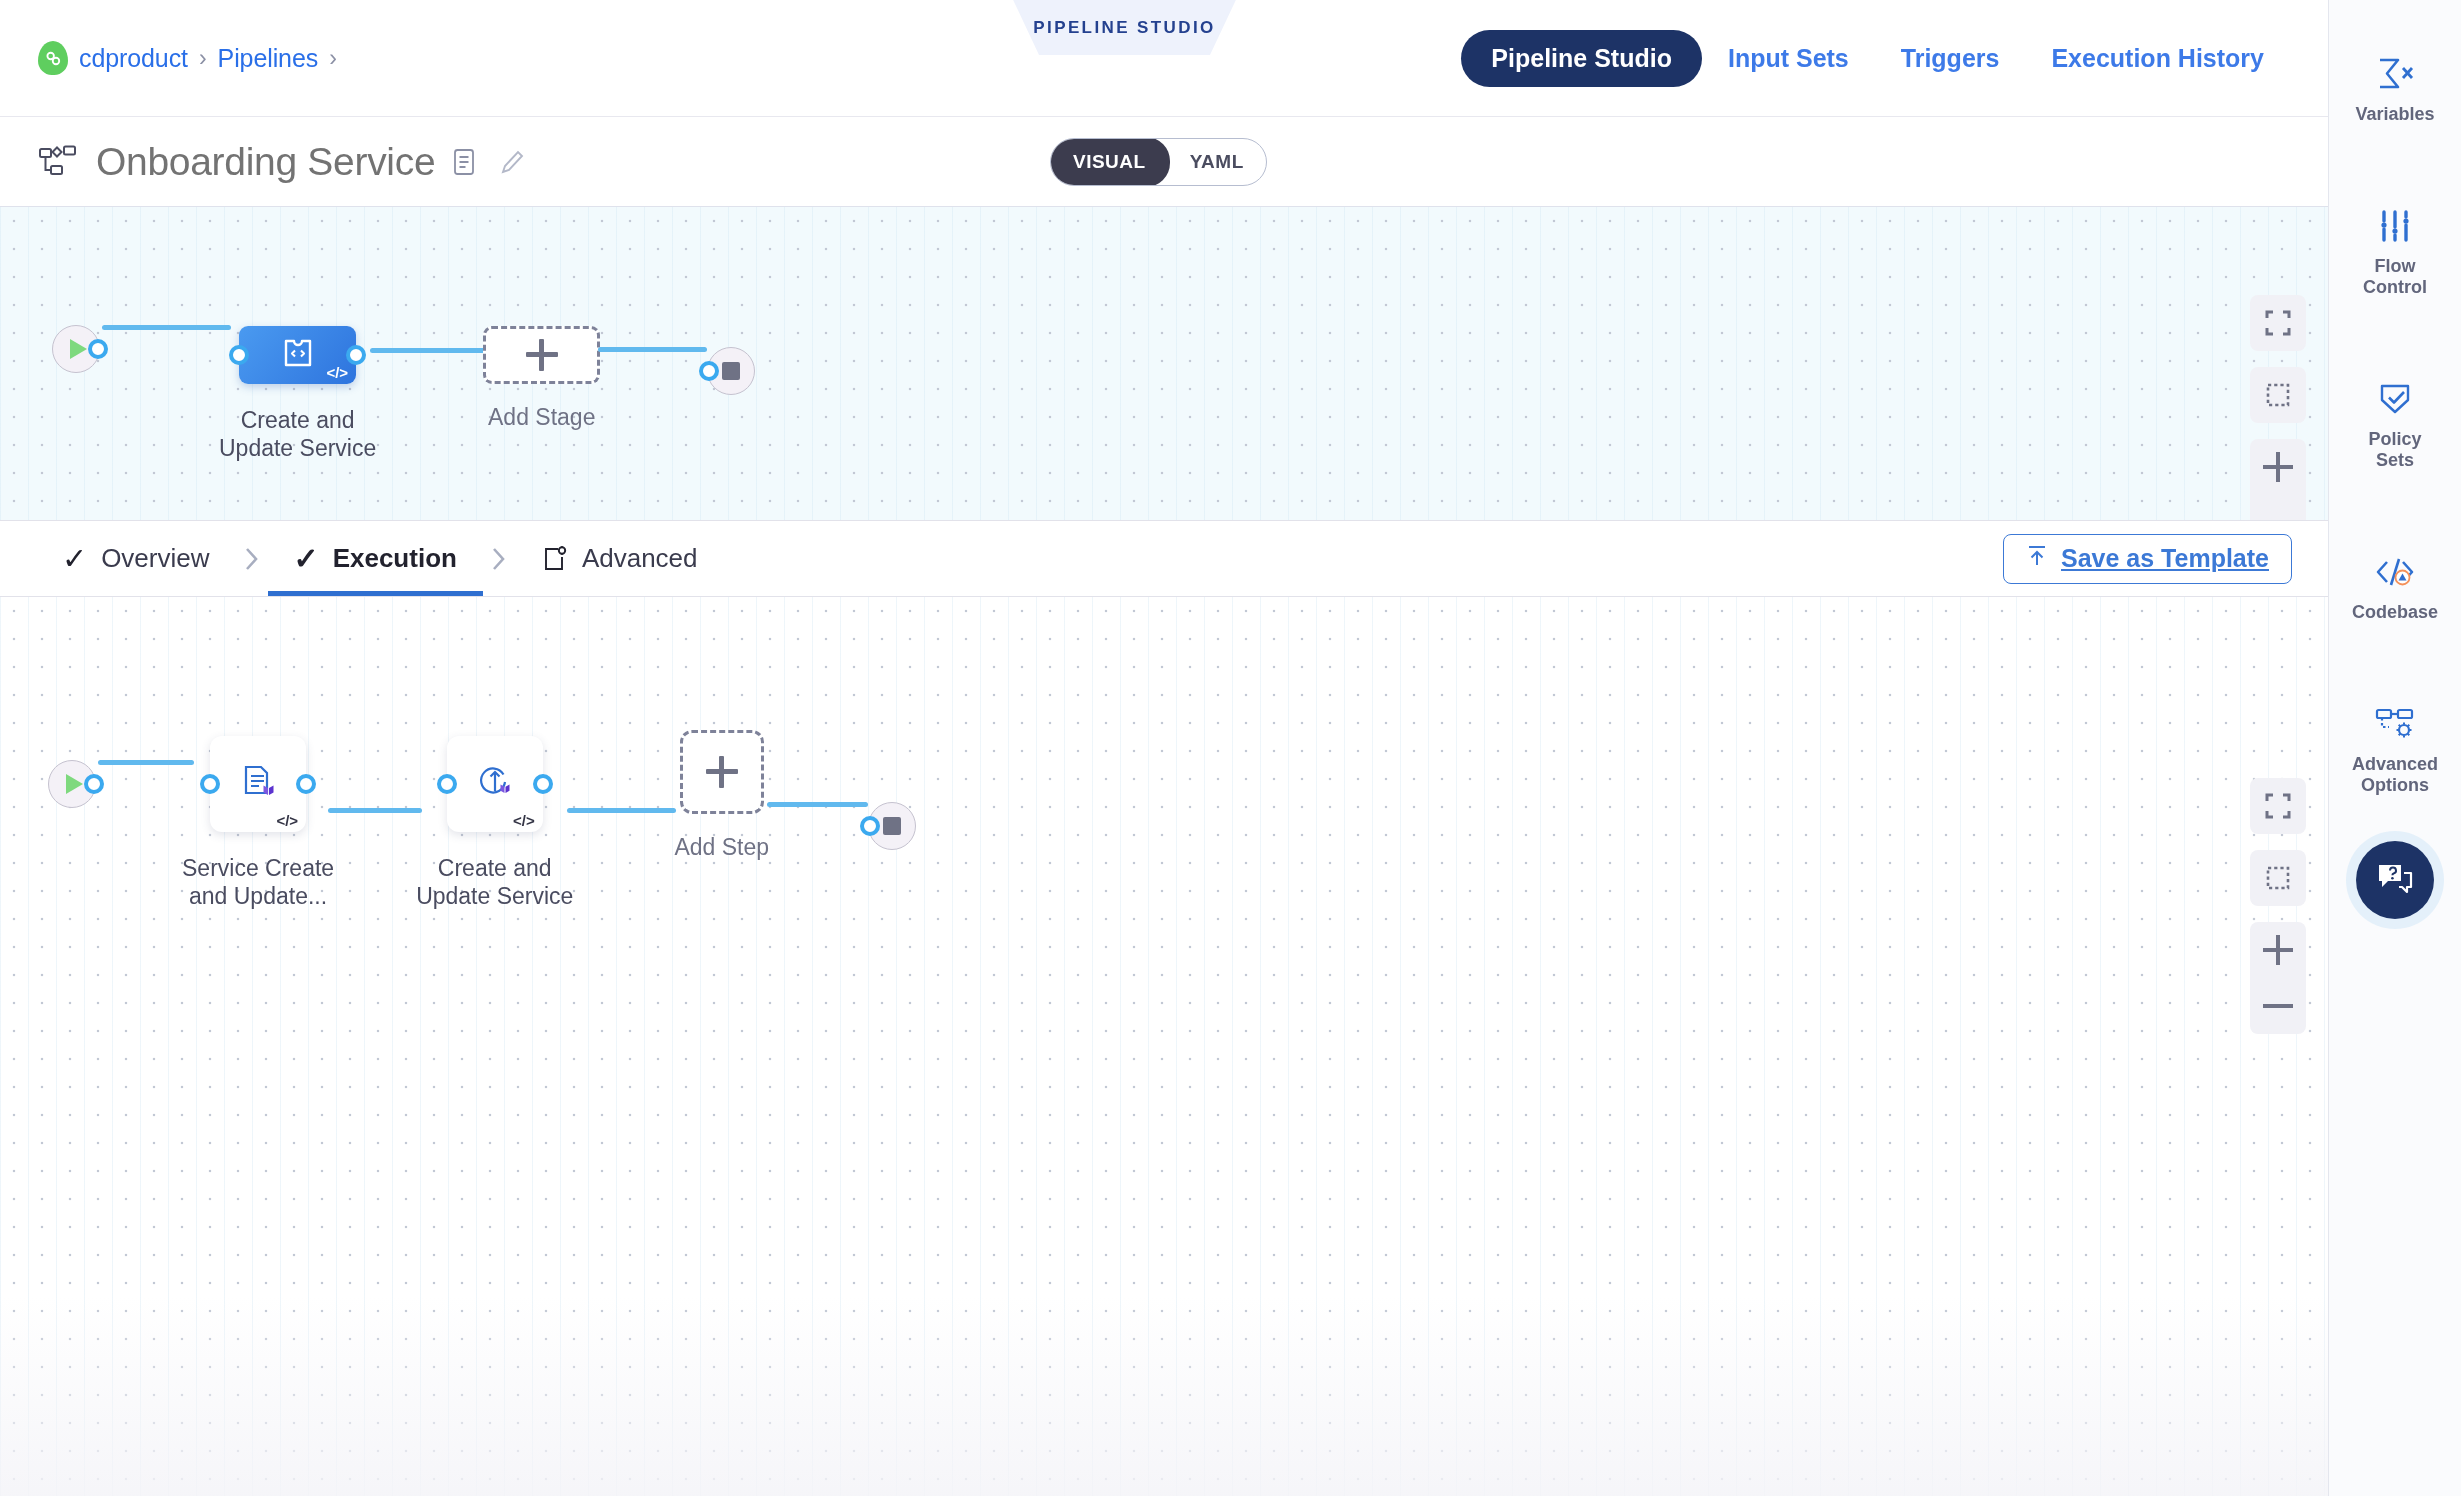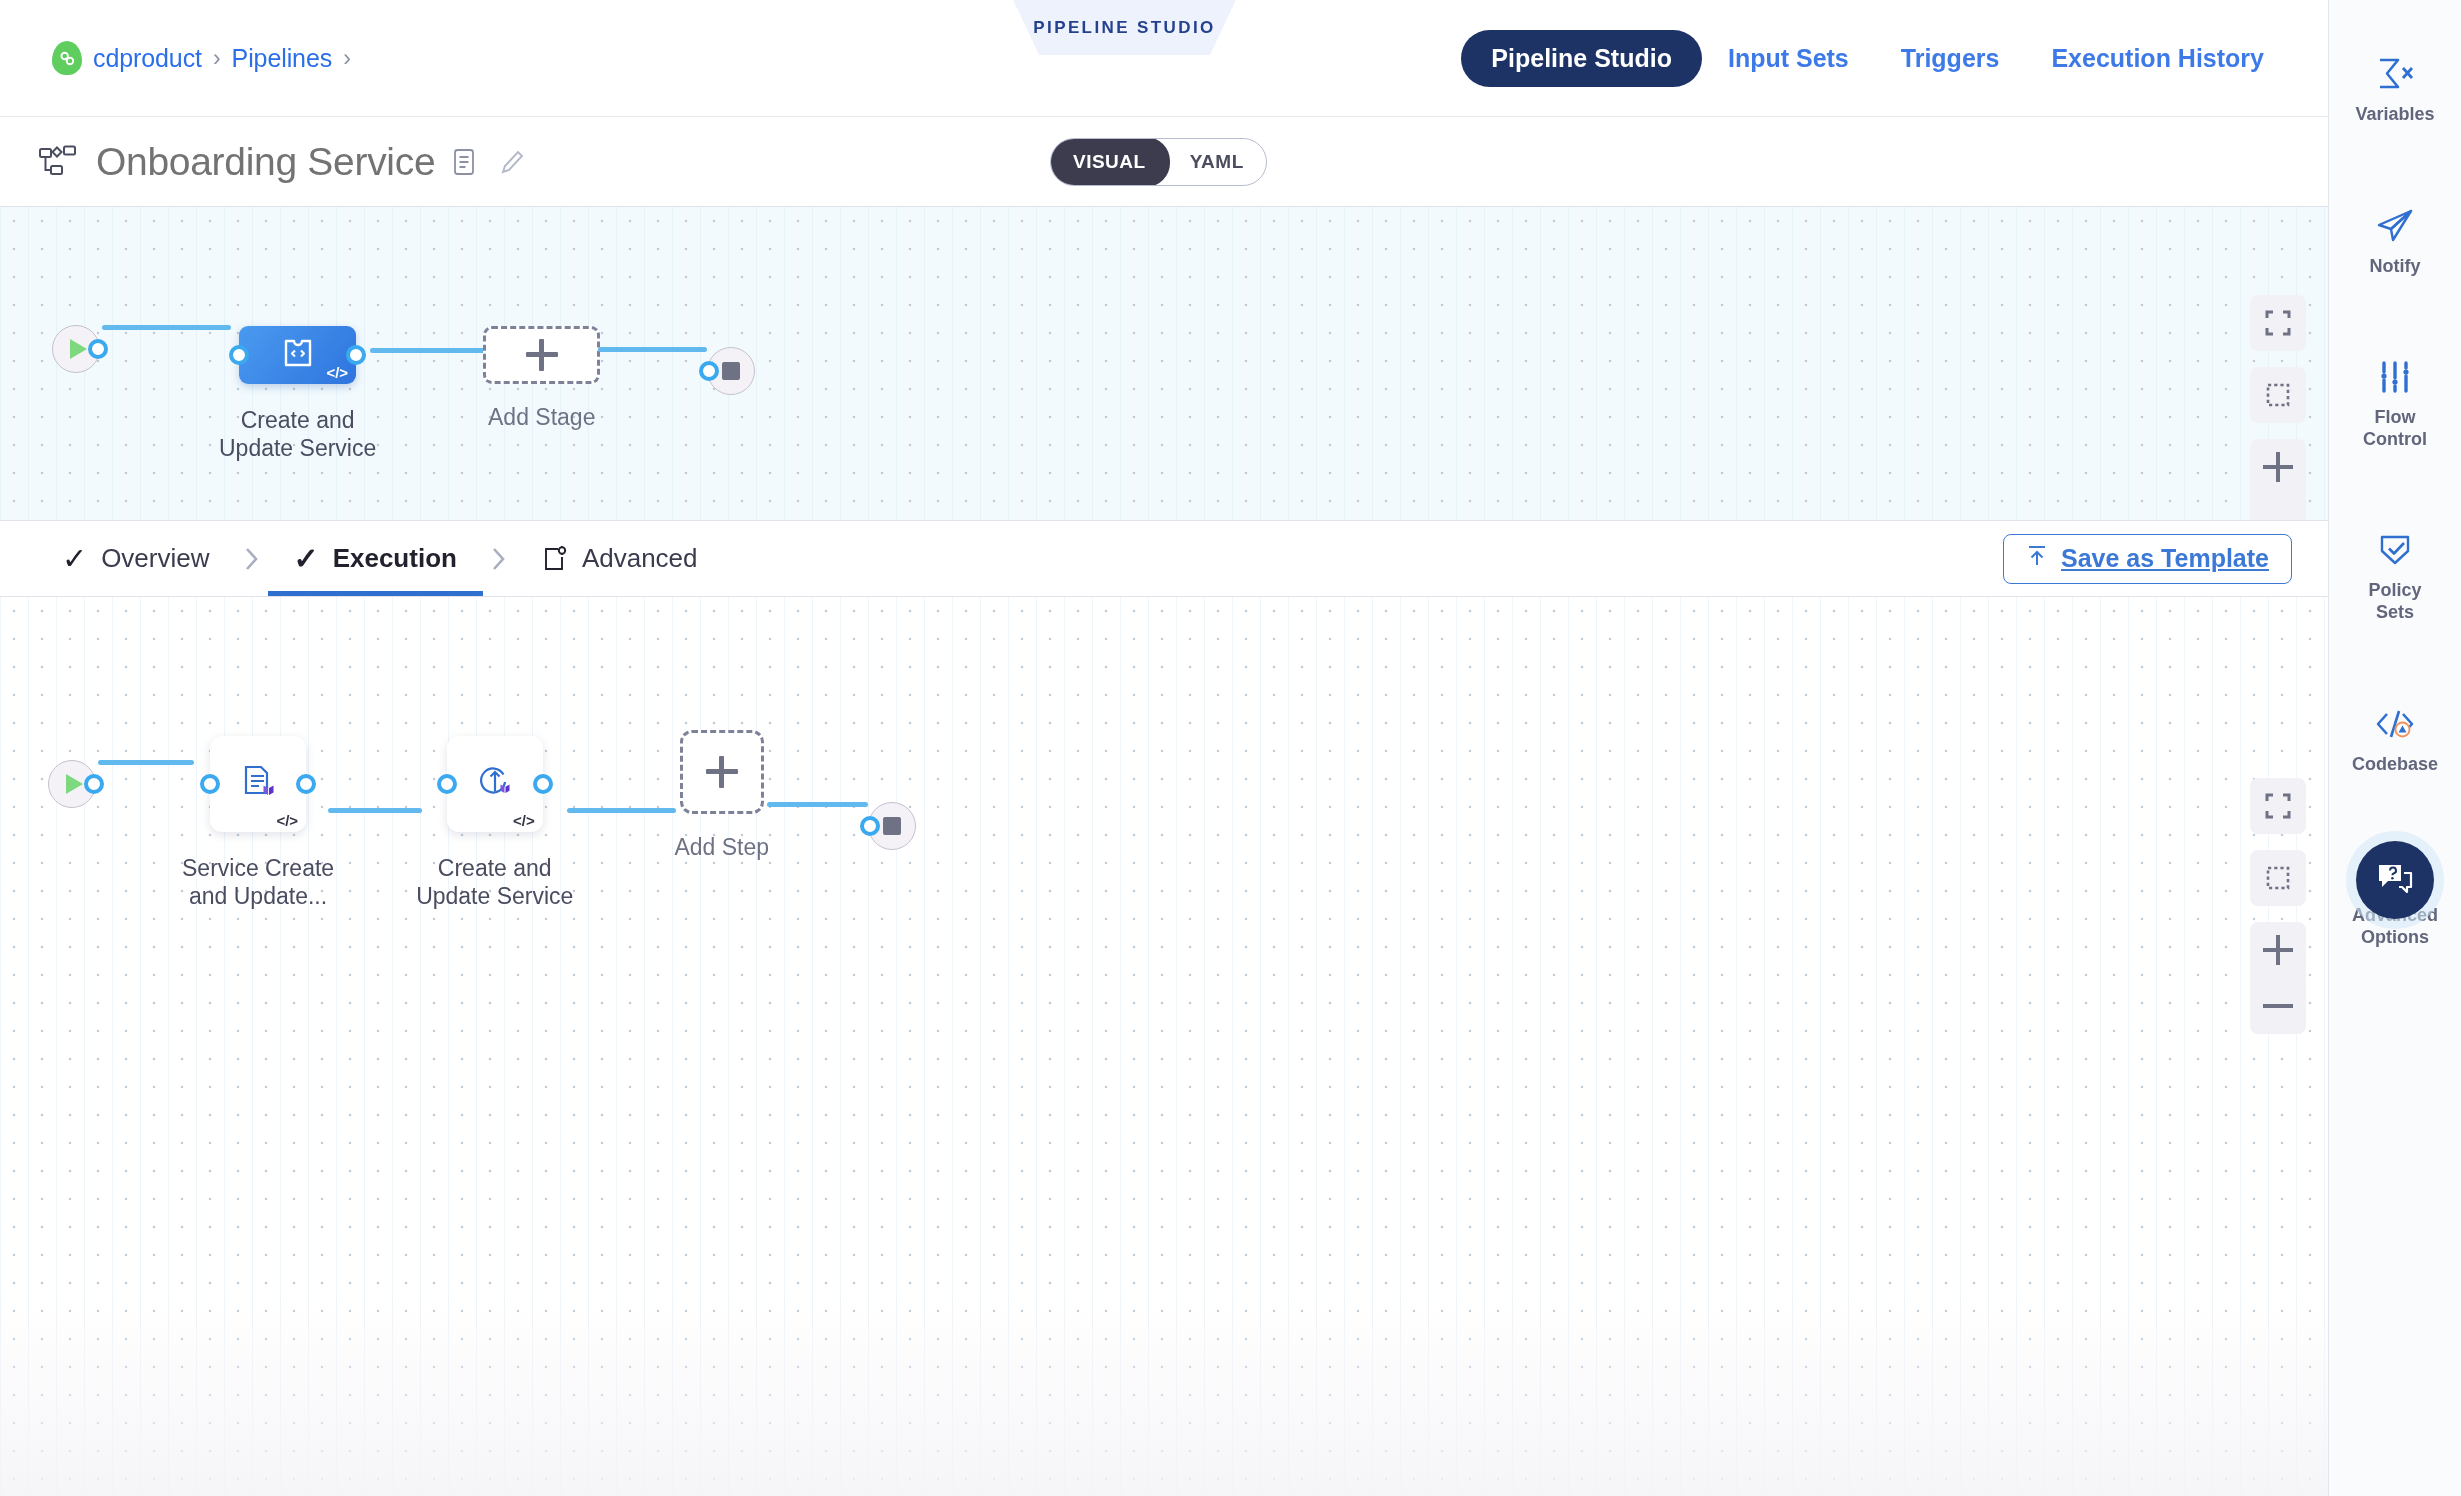--- a/index.html
+++ b/index.html
@@ -14,21 +14,21 @@
 
   
   .breadcrumb-bar {
     position: relative;
     height: 117px;
     background: #fff;
     border-bottom: 1px solid #e8e8ef;
     display: flex; align-items: center;
     flex: 0 0 auto;
   }
-  .crumbs { display: flex; align-items: center; gap: 11px; padding-left: 52px; text-align: center; }
+  .crumbs { display: flex; align-items: center; gap: 11px; padding-left: 38px; text-align: center; }
   .crumb-logo {
     width: 30px; height: 34px;
     background: #5fce5f;
     border-radius: 50% 50% 46% 46% / 58% 58% 42% 42%;
     display: flex; align-items: center; justify-content: center;
   }
   .crumb-logo svg { display: block; }
   .crumb-link {
     font-size: 25px; color: #2a6fe8; text-decoration: none; letter-spacing: -0.1px;
   }
@@ -516,29 +516,20 @@
     <div class="rail-item">
       <span class="rail-ico">
         <svg width="40" height="34" viewBox="0 0 40 34" fill="none" stroke="#2f6fd0" stroke-width="2.6" stroke-linejoin="round">
           <path d="M5 3h18L12 16.5 23 30H5"></path>
           <path d="M28 11 L37 21 M37 11 L28 21" stroke-width="2.8"></path>
         </svg>
       </span>
       <span class="rail-lbl">Variables</span>
     </div>
 
-    <div class="rail-item">
-      <span class="rail-ico">
-        <svg width="40" height="36" viewBox="0 0 40 36" fill="none" stroke="#2f6fd0" stroke-width="2.4" stroke-linejoin="round">
-          <path d="M36 3 L4 17 L16 21 Z"></path>
-          <path d="M36 3 L16 21 L18 32 Z"></path>
-        </svg>
-      </span>
-      <span class="rail-lbl">Notify</span>
-    </div>
 
     <div class="rail-item">
       <span class="rail-ico">
         <svg width="36" height="34" viewBox="0 0 36 34" fill="none" stroke="#2f6fd0" stroke-width="3.4" stroke-linecap="round">
           <path d="M7 3v9M7 20v11M18 3v15M18 26v5M29 3v5M29 16v15"></path>
           <circle cx="7" cy="16" r="2.6" fill="#2f6fd0" stroke="none"></circle>
           <circle cx="18" cy="22" r="2.6" fill="#2f6fd0" stroke="none"></circle>
           <circle cx="29" cy="12" r="2.6" fill="#2f6fd0" stroke="none"></circle>
         </svg>
       </span>

